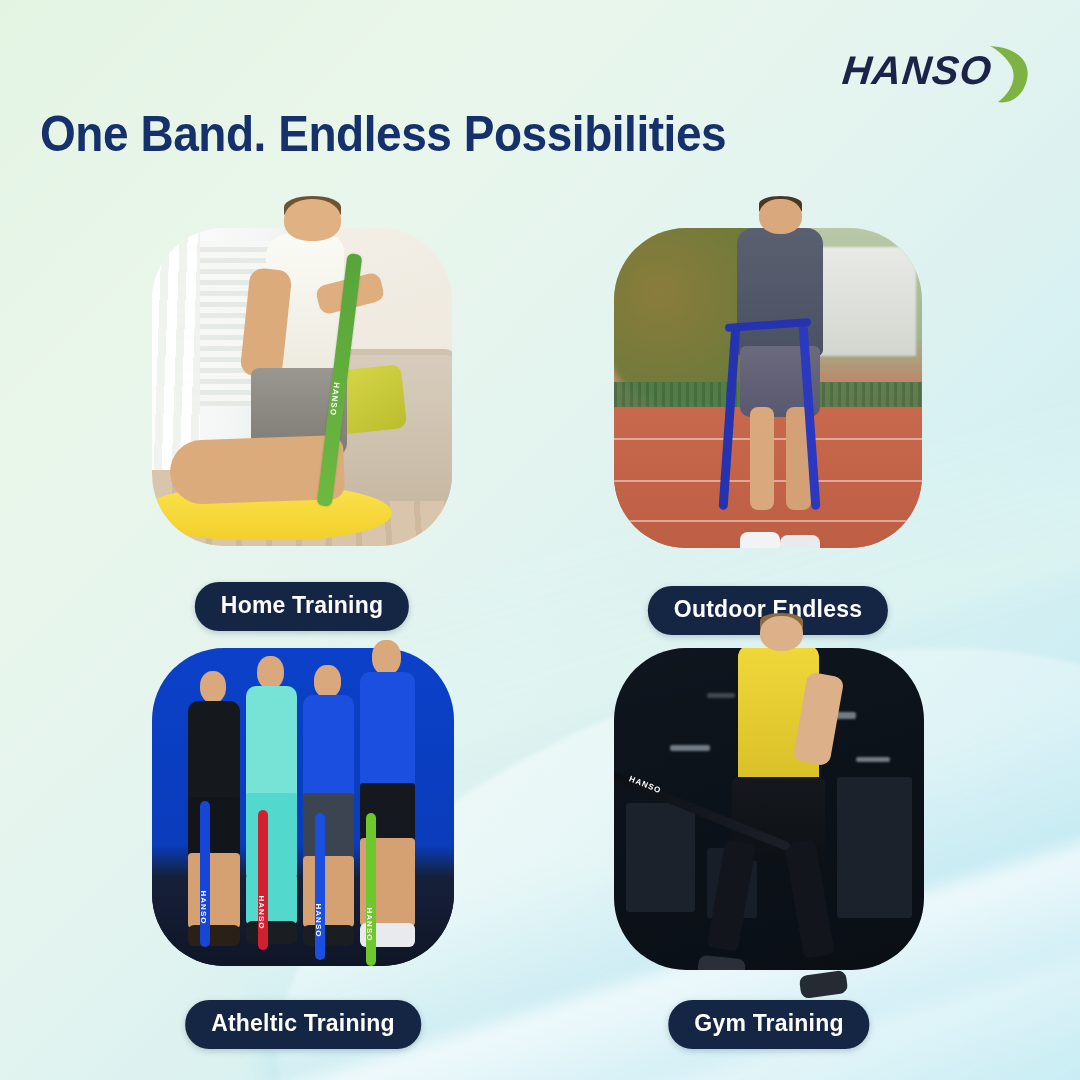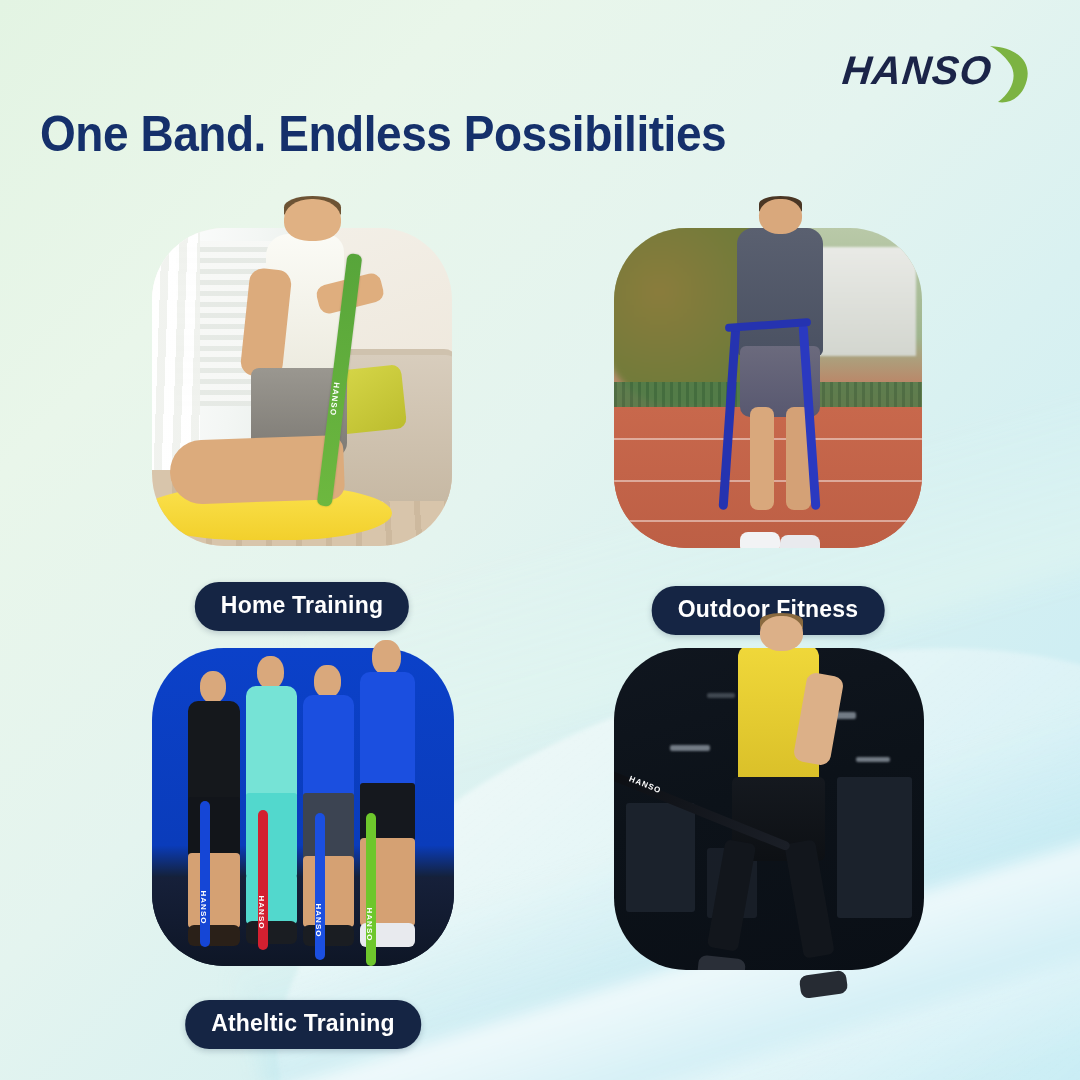--- a/index.html
+++ b/index.html
@@ -257,21 +257,21 @@
         <div class="c2-bandR"></div>
         <div class="c2-handle"></div>
         <div class="c2-shoeL"></div>
         <div class="c2-shoeR"></div>
       </div>
       <div class="overflow">
         <div class="c2-hair"></div>
         <div class="c2-head"></div>
       </div>
     </div>
-    <div class="pill" style="top:358px;">Outdoor Fitness</div>
+    <div class="pill" style="top:358px;">Outdoor Endless</div>
   </div>
 
   <div class="card" id="c3">
     <div class="photo" style="width:302px;height:318px;">
       <div class="frame">
         <div class="c3-floor"></div>
       </div>
       <div class="overflow">
 
         <div class="person" style="left:12%;width:17%;height:84%;">
@@ -341,15 +341,16 @@
           <span class="band-word" style="left:24%;top:-4px;transform:rotate(0deg);">HANSO</span>
         </div>
         <div class="c4-shoeL"></div>
       </div>
       <div class="overflow">
         <div class="c4-hair"></div>
         <div class="c4-head"></div>
         <div class="c4-shoeR"></div>
       </div>
     </div>
+    <div class="pill" style="top:352px;">Gym Training</div>
   </div>
 
 </div>
 
 </body></html>

